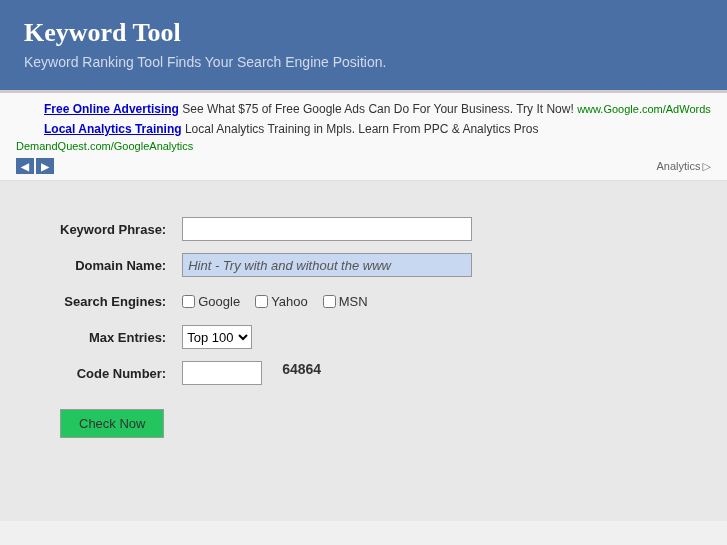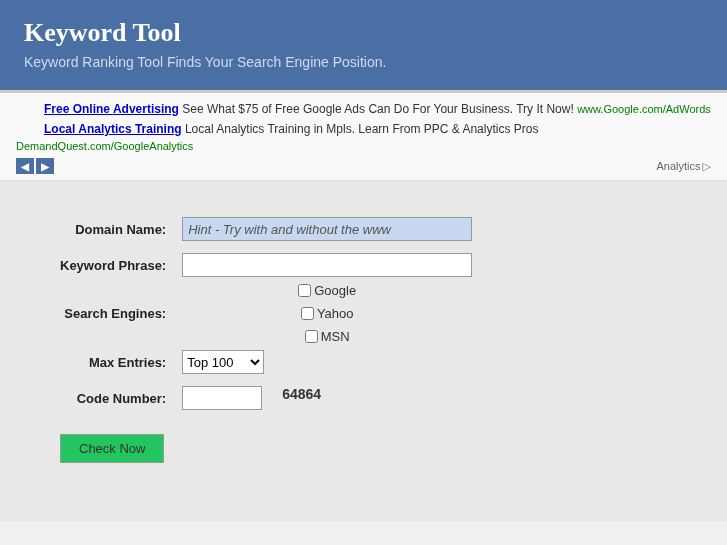--- a/index.html
+++ b/index.html
@@ -129,42 +129,41 @@
     .hint-input {
       background: #c8d8f0;
       color: #555;
       font-style: italic;
     }
 
     
     .checkbox-row {
       display: flex;
       align-items: center;
-      gap: 8px;
-      flex-direction: column;
+      gap: 15px;
     }
     .checkbox-item {
       display: flex;
       align-items: center;
       gap: 3px;
       font-size: 13px;
     }
     .checkbox-item input {
       width: 13px;
       height: 13px;
     }
 
     
     .select-row {
       display: flex;
       align-items: center;
       gap: 4px;
     }
     .max-select {
-      width: 82px;
+      width: 70px;
       height: 24px;
       font-size: 13px;
       border: 1px solid #999;
       background: #fff;
     }
 
     
     .code-row {
       display: flex;
       gap: 20px;
@@ -225,29 +224,29 @@
       <span>Analytics</span>
       <span>▷</span>
     </div>
   </div>
 </div>
 
 <div class="main-content">
   <table class="form-table">
     <tbody>
         <tr>
+      <td class="label">Keyword Phrase:</td>
+      <td class="field">
+        <input type="text" class="text-input" value="" style="">
+      </td>
+    </tr>
+    <tr>
       <td class="label">Domain Name:</td>
       <td class="field">
         <input type="text" class="text-input hint-input" value="Hint - Try with and without the www" style="">
-      </td>
-    </tr>
-    <tr>
-      <td class="label">Keyword Phrase:</td>
-      <td class="field">
-        <input type="text" class="text-input" value="" style="">
       </td>
     </tr>
     <tr>
       <td class="label">Search Engines:</td>
       <td class="field">
         <div class="checkbox-row">
           <label class="checkbox-item">
             <input type="checkbox" style="">
             <span>Google</span>
           </label>

